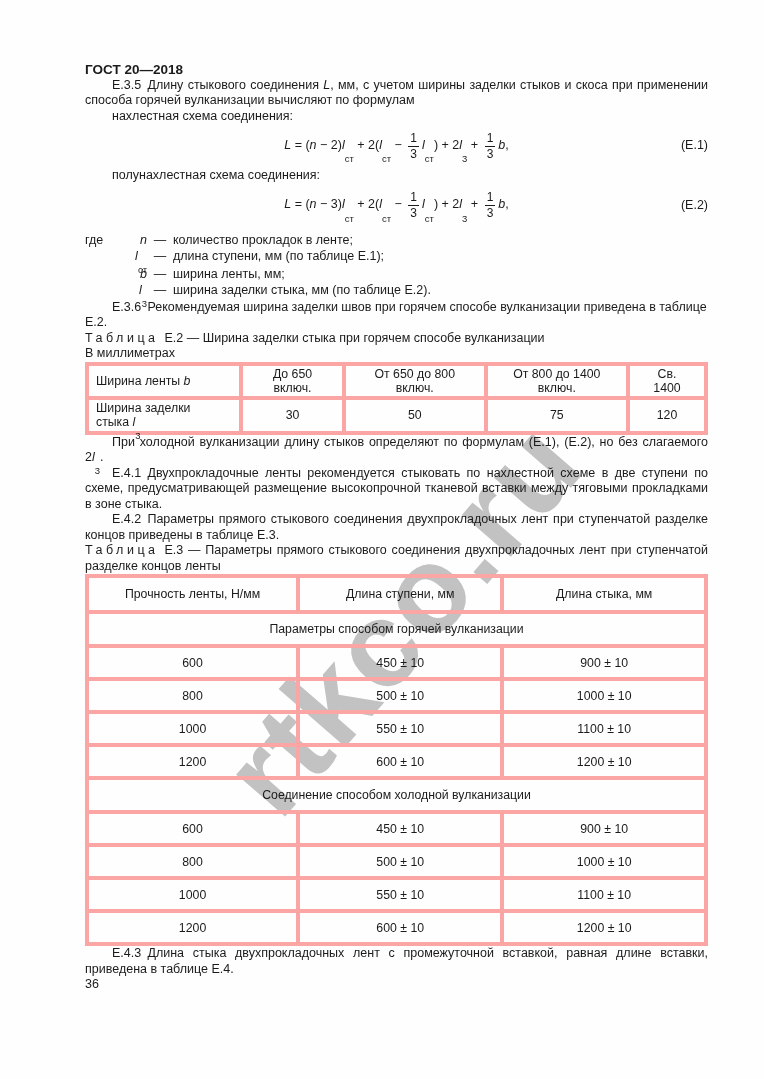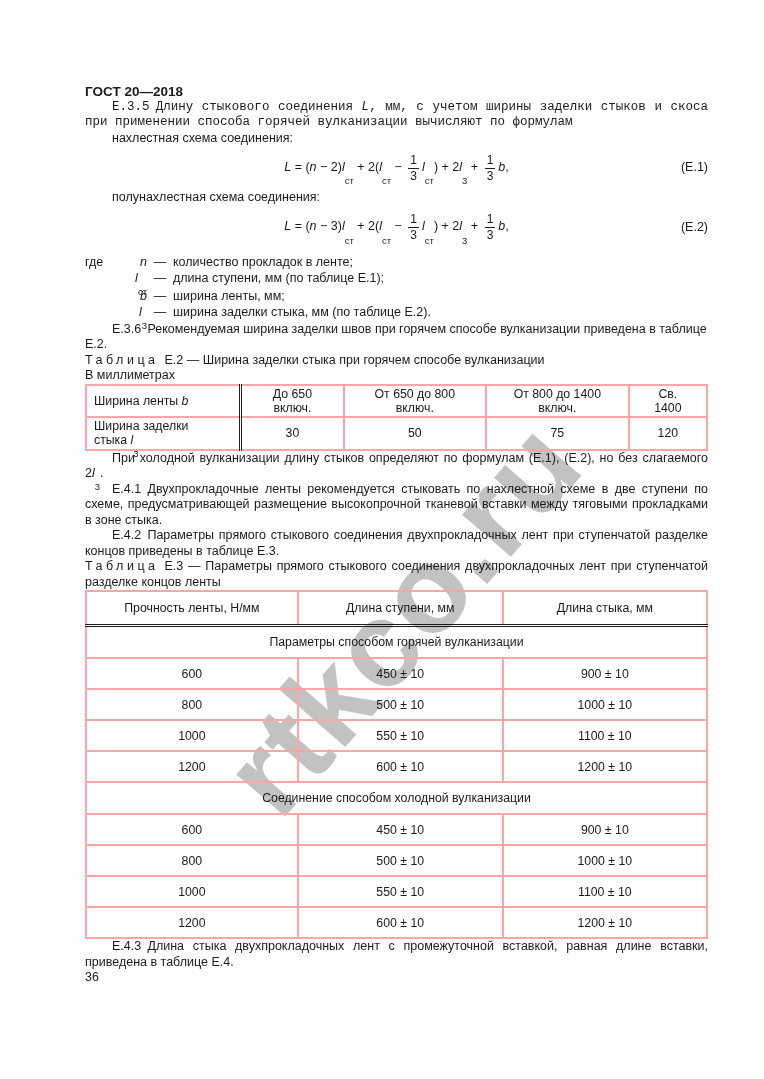--- a/index.html
+++ b/index.html
@@ -8,25 +8,25 @@
     font-family:"Liberation Sans","DejaVu Sans",sans-serif; color:#1b1b1b;
   }
   .page { position:absolute; inset:0; }
   .watermark {
     position:absolute; left:402px; top:618px;
     transform:translate(-50%,-50%) rotate(-49deg);
     font-size:122px; font-weight:700; letter-spacing:2px; white-space:nowrap;
     color:rgba(122,122,122,0.45); z-index:1; pointer-events:none; user-select:none;
   }
   .content { position:absolute; left:85px; top:0; width:623px; z-index:2; font-size:12.5px; line-height:15.5px; }
-  .doc-header { margin-top:84px; font-weight:bold; font-size:13.5px; }
+  .doc-header { margin-top:62px; font-weight:bold; font-size:13.5px; }
   p.para { margin:0; }
   .indent { text-indent:27px; }
   .justify { text-align:justify; }
-  .mt-e35 { margin-top:24px;font-family:Liberation Mono, monospace; }
+  .mt-e35 { margin-top:24px; }
   .bold { font-weight:bold; }
 
   .eq-row { position:relative; display:flex; justify-content:center; align-items:center; height:44px; }
   .eq { white-space:nowrap; font-size:12.5px; }
   .eq-label { position:absolute; right:0; top:50%; transform:translateY(-50%); }
   .vr { font-style:italic; }
   .sb { font-size:9.5px; position:relative; top:13px; letter-spacing:0; }
   .frac { display:inline-flex; flex-direction:column; align-items:center; vertical-align:middle; margin:0 3px; line-height:1.05; font-size:12px; }
   .fnum { padding:0 2px 1px; }
   .fden { border-top:1px solid #1b1b1b; padding:1px 2px 0; }
@@ -37,21 +37,21 @@
   .w-sym { width:36px; flex:none; text-align:right; }
   .w-dash { width:26px; flex:none; text-align:center; }
   .w-text { flex:1; }
 
   .tcap { margin-top:14px; }
   .tcap3 { margin-top:13px; margin-bottom:7px; }
   .spaced { letter-spacing:3.5px; margin-right:6px; }
   .units { margin:2px 0 4px; }
 
   table.gtable { border-collapse:collapse; width:100%; border:2px solid #1c1c1c; }
-  table.gtable td { border:2px solid #fca5a5; text-align:center; vertical-align:middle; padding:1px 20px; font-size:12.3px; line-height:14px; }
+  table.gtable td { border:4px solid #fca5a5; text-align:center; vertical-align:middle; padding:1px 20px; font-size:12.3px; line-height:14px; }
   .t2 td { height:27px; }
   .t2 td.c1 { text-align:left; padding-left:7px; border-right:3px double #1c1c1c; }
   .t3 tr.hrow td { height:30px; border-bottom:3px double #1c1c1c; }
   .t3 tr.srow td { height:28px; }
   .t3 tr.drow td { height:27px; }
   .p-cold { margin-top:14px; }
   .h-e4 { margin-top:5px; }
   .p-e41 { margin-top:4px; }
   .p-e43 { margin-top:16px; }
   .page-num { margin-top:13px; }

